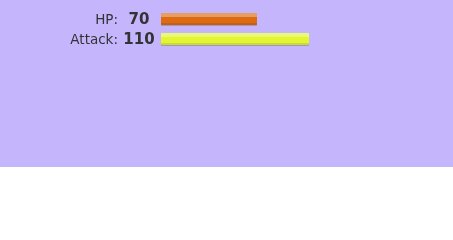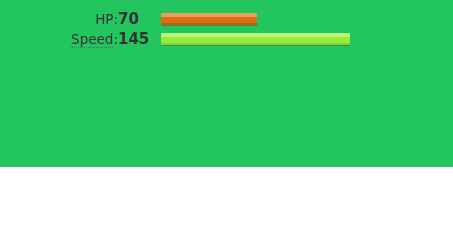--- a/index.html
+++ b/index.html
@@ -13,21 +13,21 @@
     font-family: "DejaVu Sans", "Liberation Sans", sans-serif;
     -webkit-font-smoothing: antialiased;
   }
 
   #stats-panel {
     position: absolute;
     left: 0;
     top: 0;
     width: 453px;
     height: 167px;
-    background: #22c55e;
+    background: #c4b5fd;
     overflow: hidden;
   }
 
   table.stats-table {
     position: absolute;
     left: 0;
     top: 9px;
     border-collapse: collapse;
     border-spacing: 0;
   }
@@ -56,21 +56,21 @@
     display: inline-block;
   }
 
   td.stat-label .lbl-text.dotted {
     border-bottom: 1px dotted #666666;
     line-height: 15px;
   }
 
   td.stat-value {
     width: 42px;
-    text-align: left;
+    text-align: center;
     padding-right: 1px;
     font-size: 15px;
     font-weight: bold;
     color: #333333;
   }
 
   td.stat-bar-cell {
     width: 290px;
     text-align: left;
     padding: 0;
@@ -116,30 +116,30 @@
         <td class="stat-label"><span class="lbl-text">HP:</span></td>
         <td class="stat-value">70</td>
         <td class="stat-bar-cell">
           <span class="bar" style="width: 96px; background: rgb(221, 107, 17);">
               <span class="bar-hi"></span>
               <span class="bar-lo"></span>
             </span>
         </td>
       </tr>
 
-
-
-
-
       <tr>
-        <td class="stat-label"><span class="lbl-text dotted">Speed</span><span>:</span></td>
-        <td class="stat-value">145</td>
+        <td class="stat-label"><span class="lbl-text">Attack:</span></td>
+        <td class="stat-value">110</td>
         <td class="stat-bar-cell">
-          <span class="bar" style="width: 189px; background: rgb(149, 237, 55);">
+          <span class="bar" style="width: 148px; background: rgb(225, 245, 49);">
               <span class="bar-hi"></span>
               <span class="bar-lo"></span>
             </span>
         </td>
       </tr>
 
+
+
+
+
     </tbody>
   </table>
 </div>
 
 </body></html>

